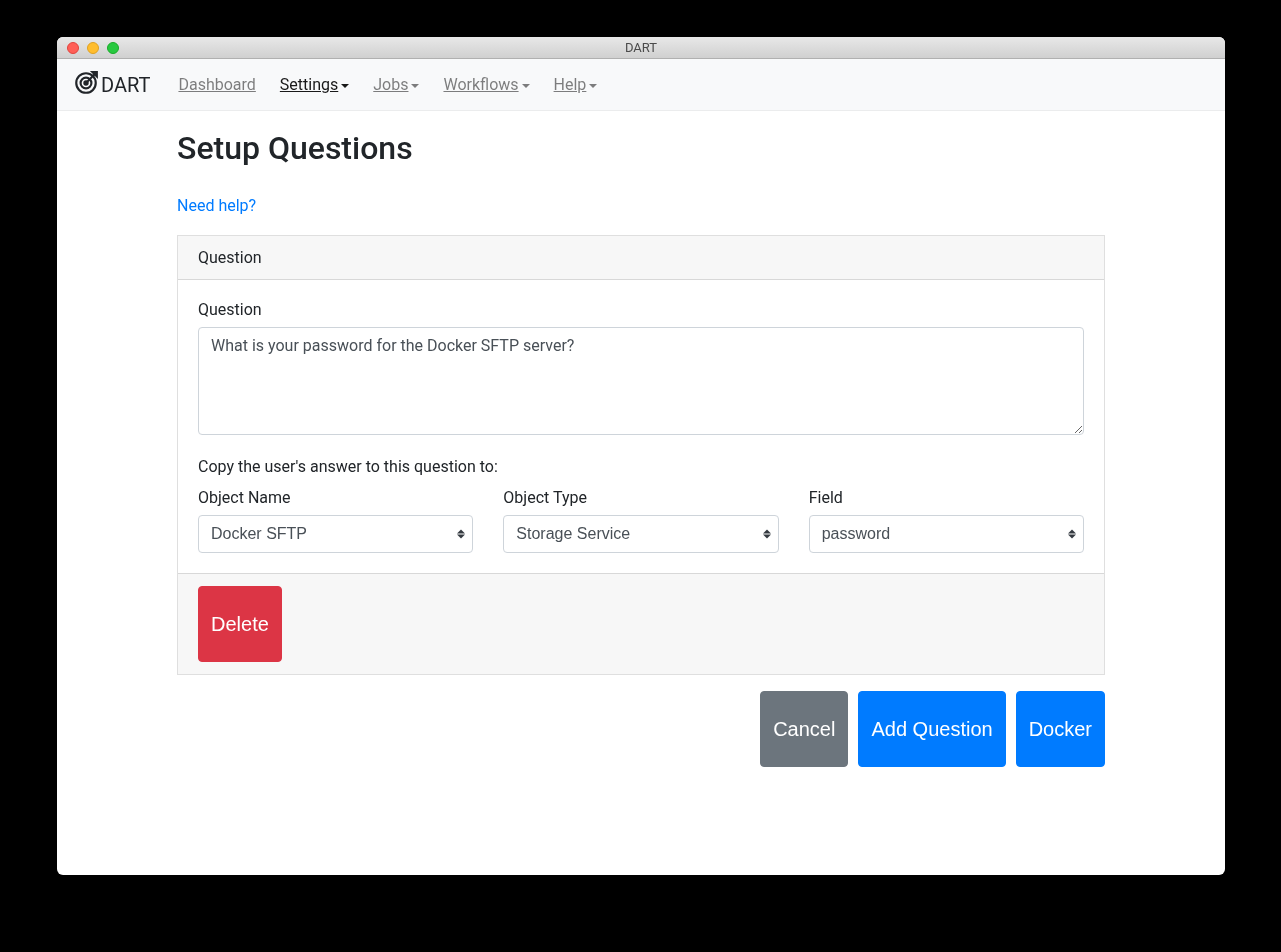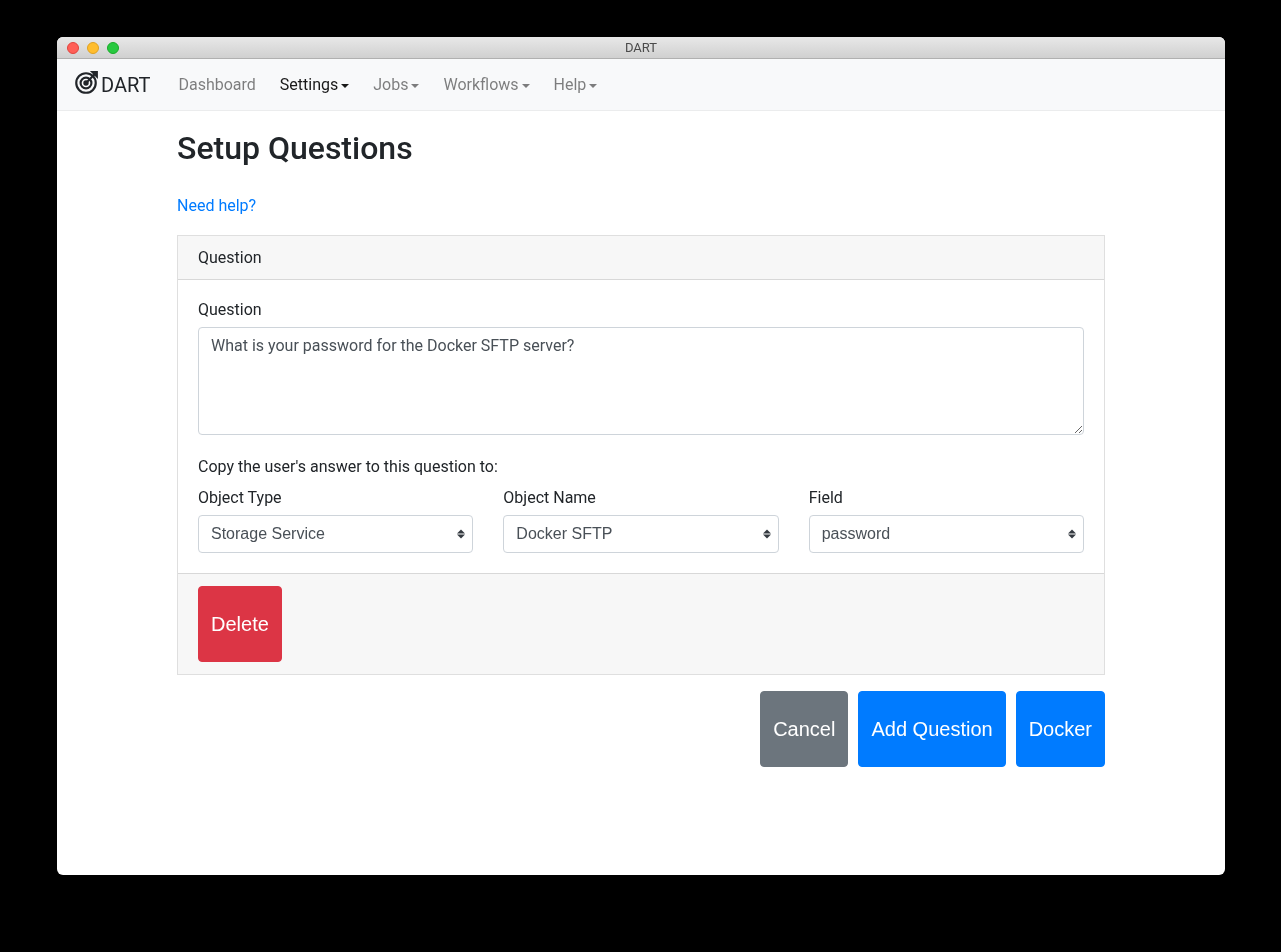--- a/index.html
+++ b/index.html
@@ -76,20 +76,21 @@
       color: #212529;
     }
     .nav-link {
       color: rgba(0,0,0,0.5);
       padding: 8px 8px;
       font-size: 16px;
       cursor: pointer;
       display: flex;
       align-items: center;
       gap: 3px;
+      text-decoration: underline;
     }
     .nav-link.active {
       color: rgba(0,0,0,0.9);
       justify-content: center;
     }
     .caret {
       width: 0;
       height: 0;
       border-left: 4px solid transparent;
       border-right: 4px solid transparent;
@@ -289,36 +290,36 @@
     <div class="card">
       <div class="card-header">Question</div>
       <div class="card-body">
         <label class="form-label">Question</label>
         <textarea class="form-textarea" style="">What is your password for the Docker SFTP server?</textarea>
 
         <div class="copy-text">Copy the user's answer to this question to:</div>
 
         <div class="row">
           <div class="col">
-            <label class="form-label">Object Type</label>
+            <label class="form-label">Object Name</label>
             <div class="select-wrapper">
               <select class="form-select">
-                <option>Storage Service</option>
+                <option>Docker SFTP</option>
               </select>
               <div class="select-arrows">
                 <div class="arrow-up"></div>
                 <div class="arrow-down"></div>
               </div>
             </div>
           </div>
           <div class="col">
-            <label class="form-label">Object Name</label>
+            <label class="form-label">Object Type</label>
             <div class="select-wrapper">
               <select class="form-select">
-                <option>Docker SFTP</option>
+                <option>Storage Service</option>
               </select>
               <div class="select-arrows">
                 <div class="arrow-up"></div>
                 <div class="arrow-down"></div>
               </div>
             </div>
           </div>
           <div class="col">
             <label class="form-label">Field</label>
             <div class="select-wrapper">

